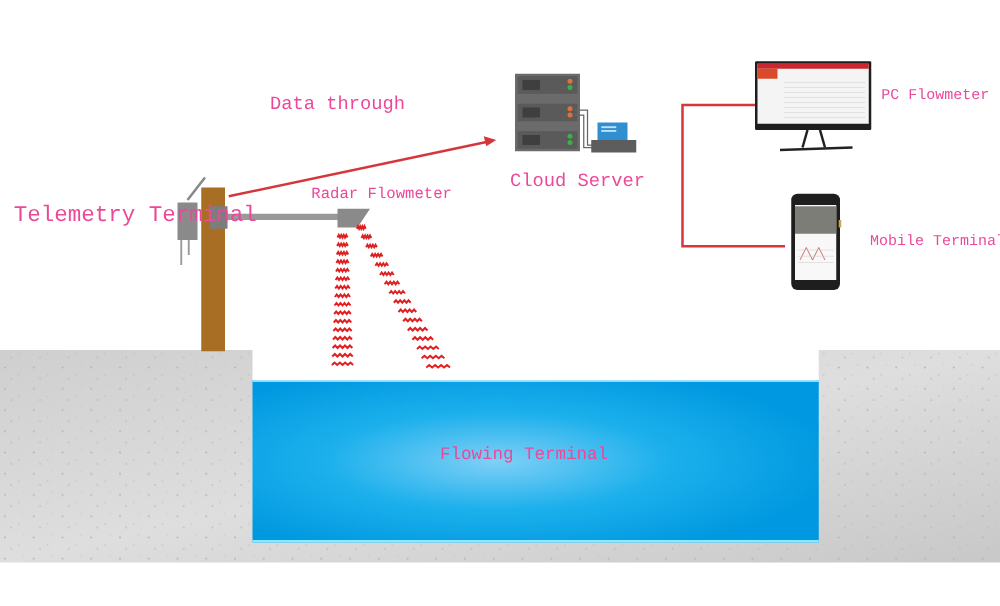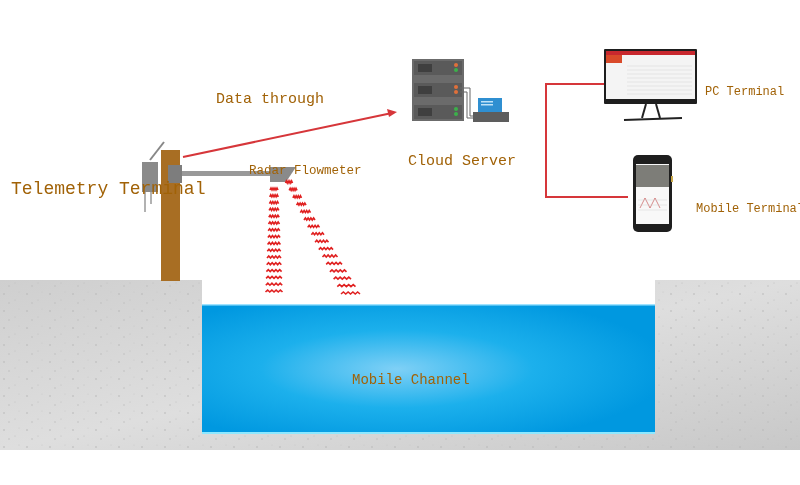--- a/index.html
+++ b/index.html
@@ -1,17 +1,17 @@
 <!DOCTYPE html>
 <html><head>
 <meta charset="utf-8">
 <style>
   html,body{margin:0;padding:0;background:#fff;}
   #stage{position:relative;width:800px;height:485px;overflow:hidden;background:#ffffff;font-family:"DejaVu Serif","Liberation Serif",serif;}
-  .lbl{position:absolute;color:#a16207;font-family:"Liberation Mono","DejaVu Sans Mono",monospace;white-space:nowrap;margin-top:16px;}
+  .lbl{position:absolute;color:#ec4899;font-family:"Liberation Mono","DejaVu Sans Mono",monospace;white-space:nowrap;}
   svg{position:absolute;left:0;top:0;}
 </style>
 </head>
 <body>
 
 <div id="stage">
   <svg width="800" height="485" viewBox="0 0 800 485">
     <defs>
       <radialGradient id="waterGrad" cx="0.43" cy="0.5" r="0.6">
         <stop offset="0" stop-color="#7fd0f6"></stop>
@@ -154,16 +154,16 @@
           <line x1="638" y1="210" x2="667" y2="210"></line>
       </g>
       <rect x="671" y="176" width="2" height="6" fill="#c9a84a"></rect>
     </g>
   </svg>
 
   <div class="lbl" style="left:216px;top:75px;font-size:15px;">Data through</div>
   <div class="lbl" style="left:11px;top:163px;font-size:18px;">Telemetry Terminal</div>
   <div class="lbl" style="left:408px;top:137px;font-size:15px;">Cloud Server</div>
   <div class="lbl" style="left:249px;top:148px;font-size:12.5px;">Radar Flowmeter</div>
-  <div class="lbl" style="left:705px;top:69px;font-size:12px;">PC Terminal</div>
+  <div class="lbl" style="left:705px;top:69px;font-size:12px;">PC Flowmeter</div>
   <div class="lbl" style="left:696px;top:186px;font-size:12px;">Mobile Terminal</div>
-  <div class="lbl" style="left:352px;top:356px;font-size:14px;">Mobile Channel</div>
+  <div class="lbl" style="left:352px;top:356px;font-size:14px;">Flowing Terminal</div>
 </div>
 
 </body></html>

